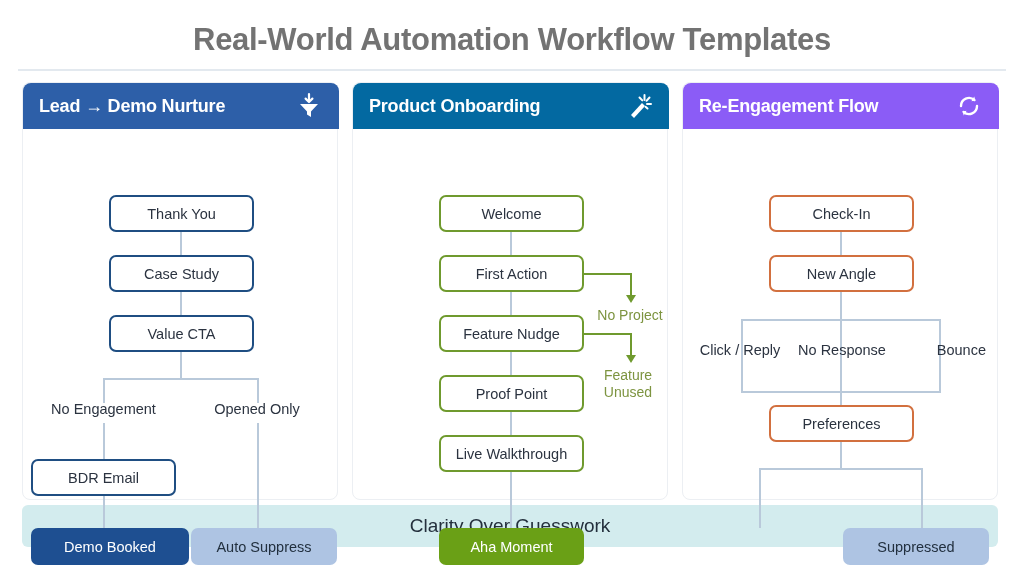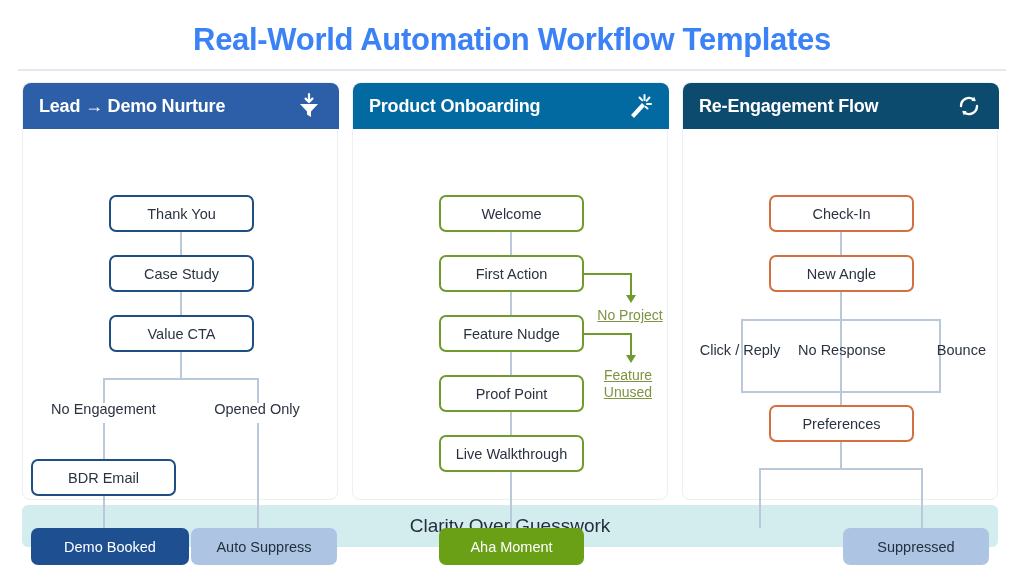--- a/index.html
+++ b/index.html
@@ -21,21 +21,21 @@
 
   
   #page-title {
     position: absolute;
     left: 0; top: 22px;
     width: 1024px;
     text-align: center;
     font-size: 31px;
     font-weight: 700;
     letter-spacing: -0.3px;
-    color: #3b82f6;
+    color: #737373;
     white-space: nowrap;
   }
 
   #title-rule {
     position: absolute;
     left: 18px; top: 69px;
     width: 988px; height: 2px;
     background: #e3e9ef;
   }
 
@@ -119,21 +119,20 @@
     text-align: center;
     z-index: 2;
   }
   .side-label {
     position: absolute;
     font-size: 14px;
     color: #7d9440;
     line-height: 17px;
     text-align: center;
     z-index: 2;
-    text-decoration: underline;
   }
   .arrow-head {
     position: absolute;
     width: 0; height: 0;
     border-left: 5px solid transparent;
     border-right: 5px solid transparent;
     border-top: 8px solid #6f9a2e;
     z-index: 2;
   }
 
@@ -261,21 +260,21 @@
         <span>Live Walkthrough</span>
       </div>
 
       <div class="node filled" style="left:86px; top:399px; width:145px; background:#6aa016; color:#ffffff;">
         <span>Aha Moment</span>
       </div>
     </div>
   </div>
 
   <div class="card" id="card-2">
-    <div class="card-header" style="background:#0c4a6e">
+    <div class="card-header" style="background:#8b5cf6">
       <span class="ttl">Re-Engagement Flow</span>
       <span class="hdr-icon">
         <svg viewBox="0 0 28 28" width="28" height="28">
           <path d="M22 14 A8 8 0 0 1 8.6 19.9" stroke="#fff" stroke-width="2.4" fill="none" stroke-linecap="round"></path>
           <path d="M6 14 A8 8 0 0 1 19.4 8.1" stroke="#fff" stroke-width="2.4" fill="none" stroke-linecap="round"></path>
           <path d="M19.2 4.6 L20.4 8.6 L16.4 9.3 Z" fill="#fff"></path>
           <path d="M8.8 23.4 L7.6 19.4 L11.6 18.7 Z" fill="#fff"></path>
         </svg>
       </span>
     </div>

